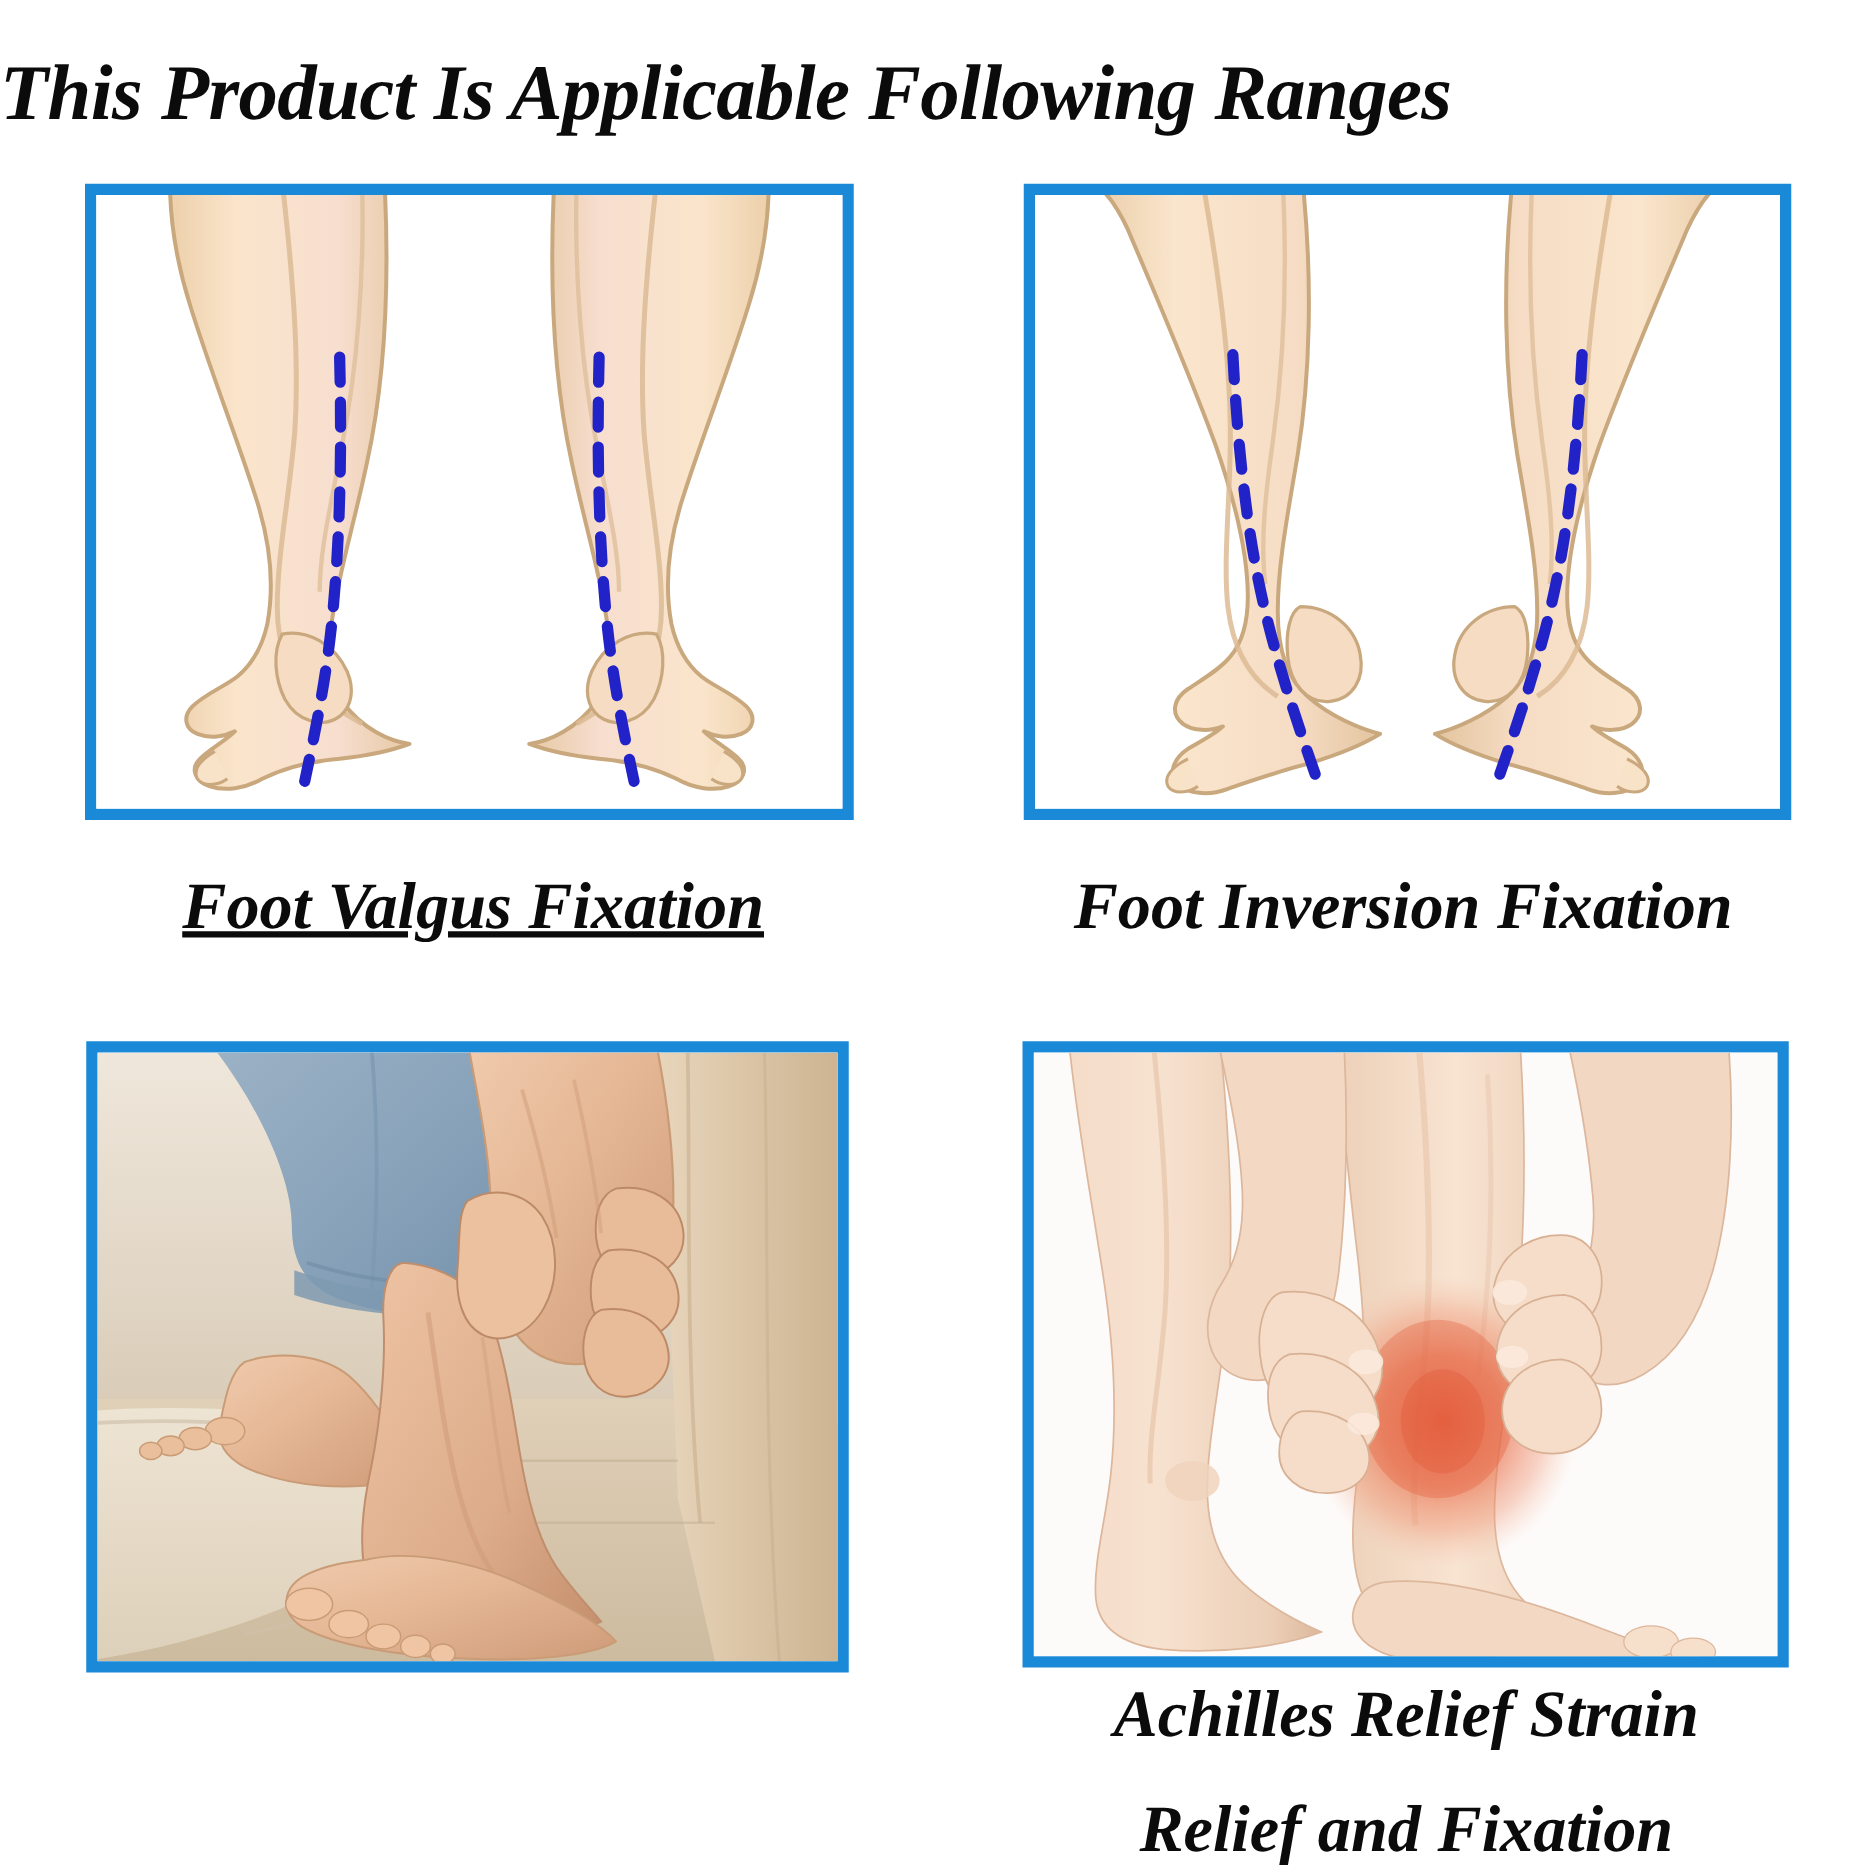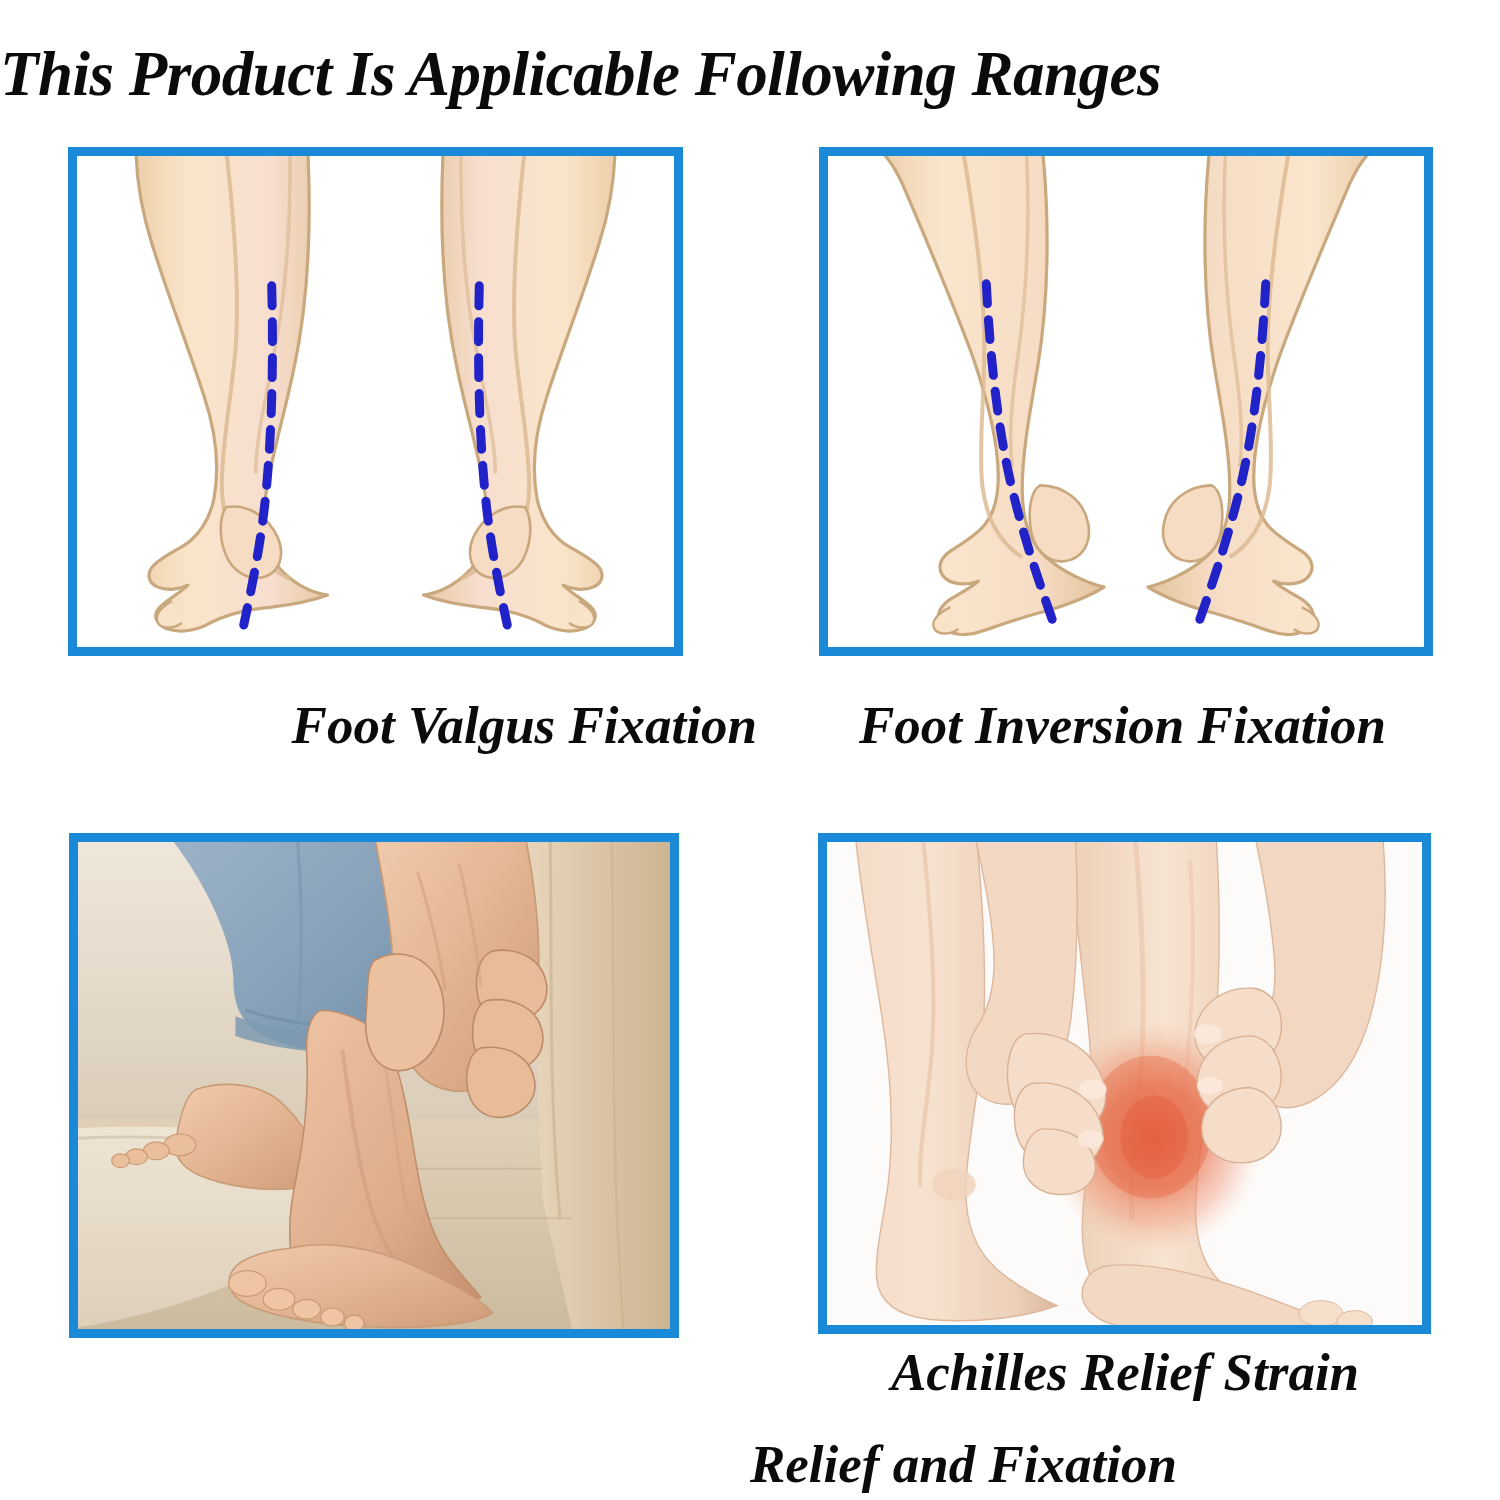--- a/index.html
+++ b/index.html
@@ -57,25 +57,25 @@
   .caption {
     position: absolute;
     font-family: "Liberation Serif", "DejaVu Serif", serif;
     font-weight: bold;
     font-style: italic;
     font-size: 53px;
     line-height: 64px;
     color: #0b0b0b;
     white-space: nowrap;
   }
-  #caption-1 { left: 0;    top: 693px;  width: 757px;  text-align: right; }
+  #caption-1 { left: 0;    top: 693px;  width: 757px;  text-align: center; text-decoration: underline; }
   #caption-2 { left: 745px; top: 693px; width: 755px;  text-align: center; }
   #caption-3 { left: 0;    top: 1353px; width: 745px;  text-align: center; }
   #caption-4a { left: 750px; top: 1340px; width: 750px; text-align: center; }
-  #caption-4b { left: 750px; top: 1432px; width: 750px; text-align: left; font-style: italic; }
+  #caption-4b { left: 750px; top: 1432px; width: 750px; text-align: center; font-style: italic; }
 
   
   .legs-svg { display: block; width: 100%; height: 100%; }
 
   
   .photo { position: absolute; inset: 0; }
   .photo svg { display: block; width: 100%; height: 100%; }
 </style>
 </head>
 <body>

